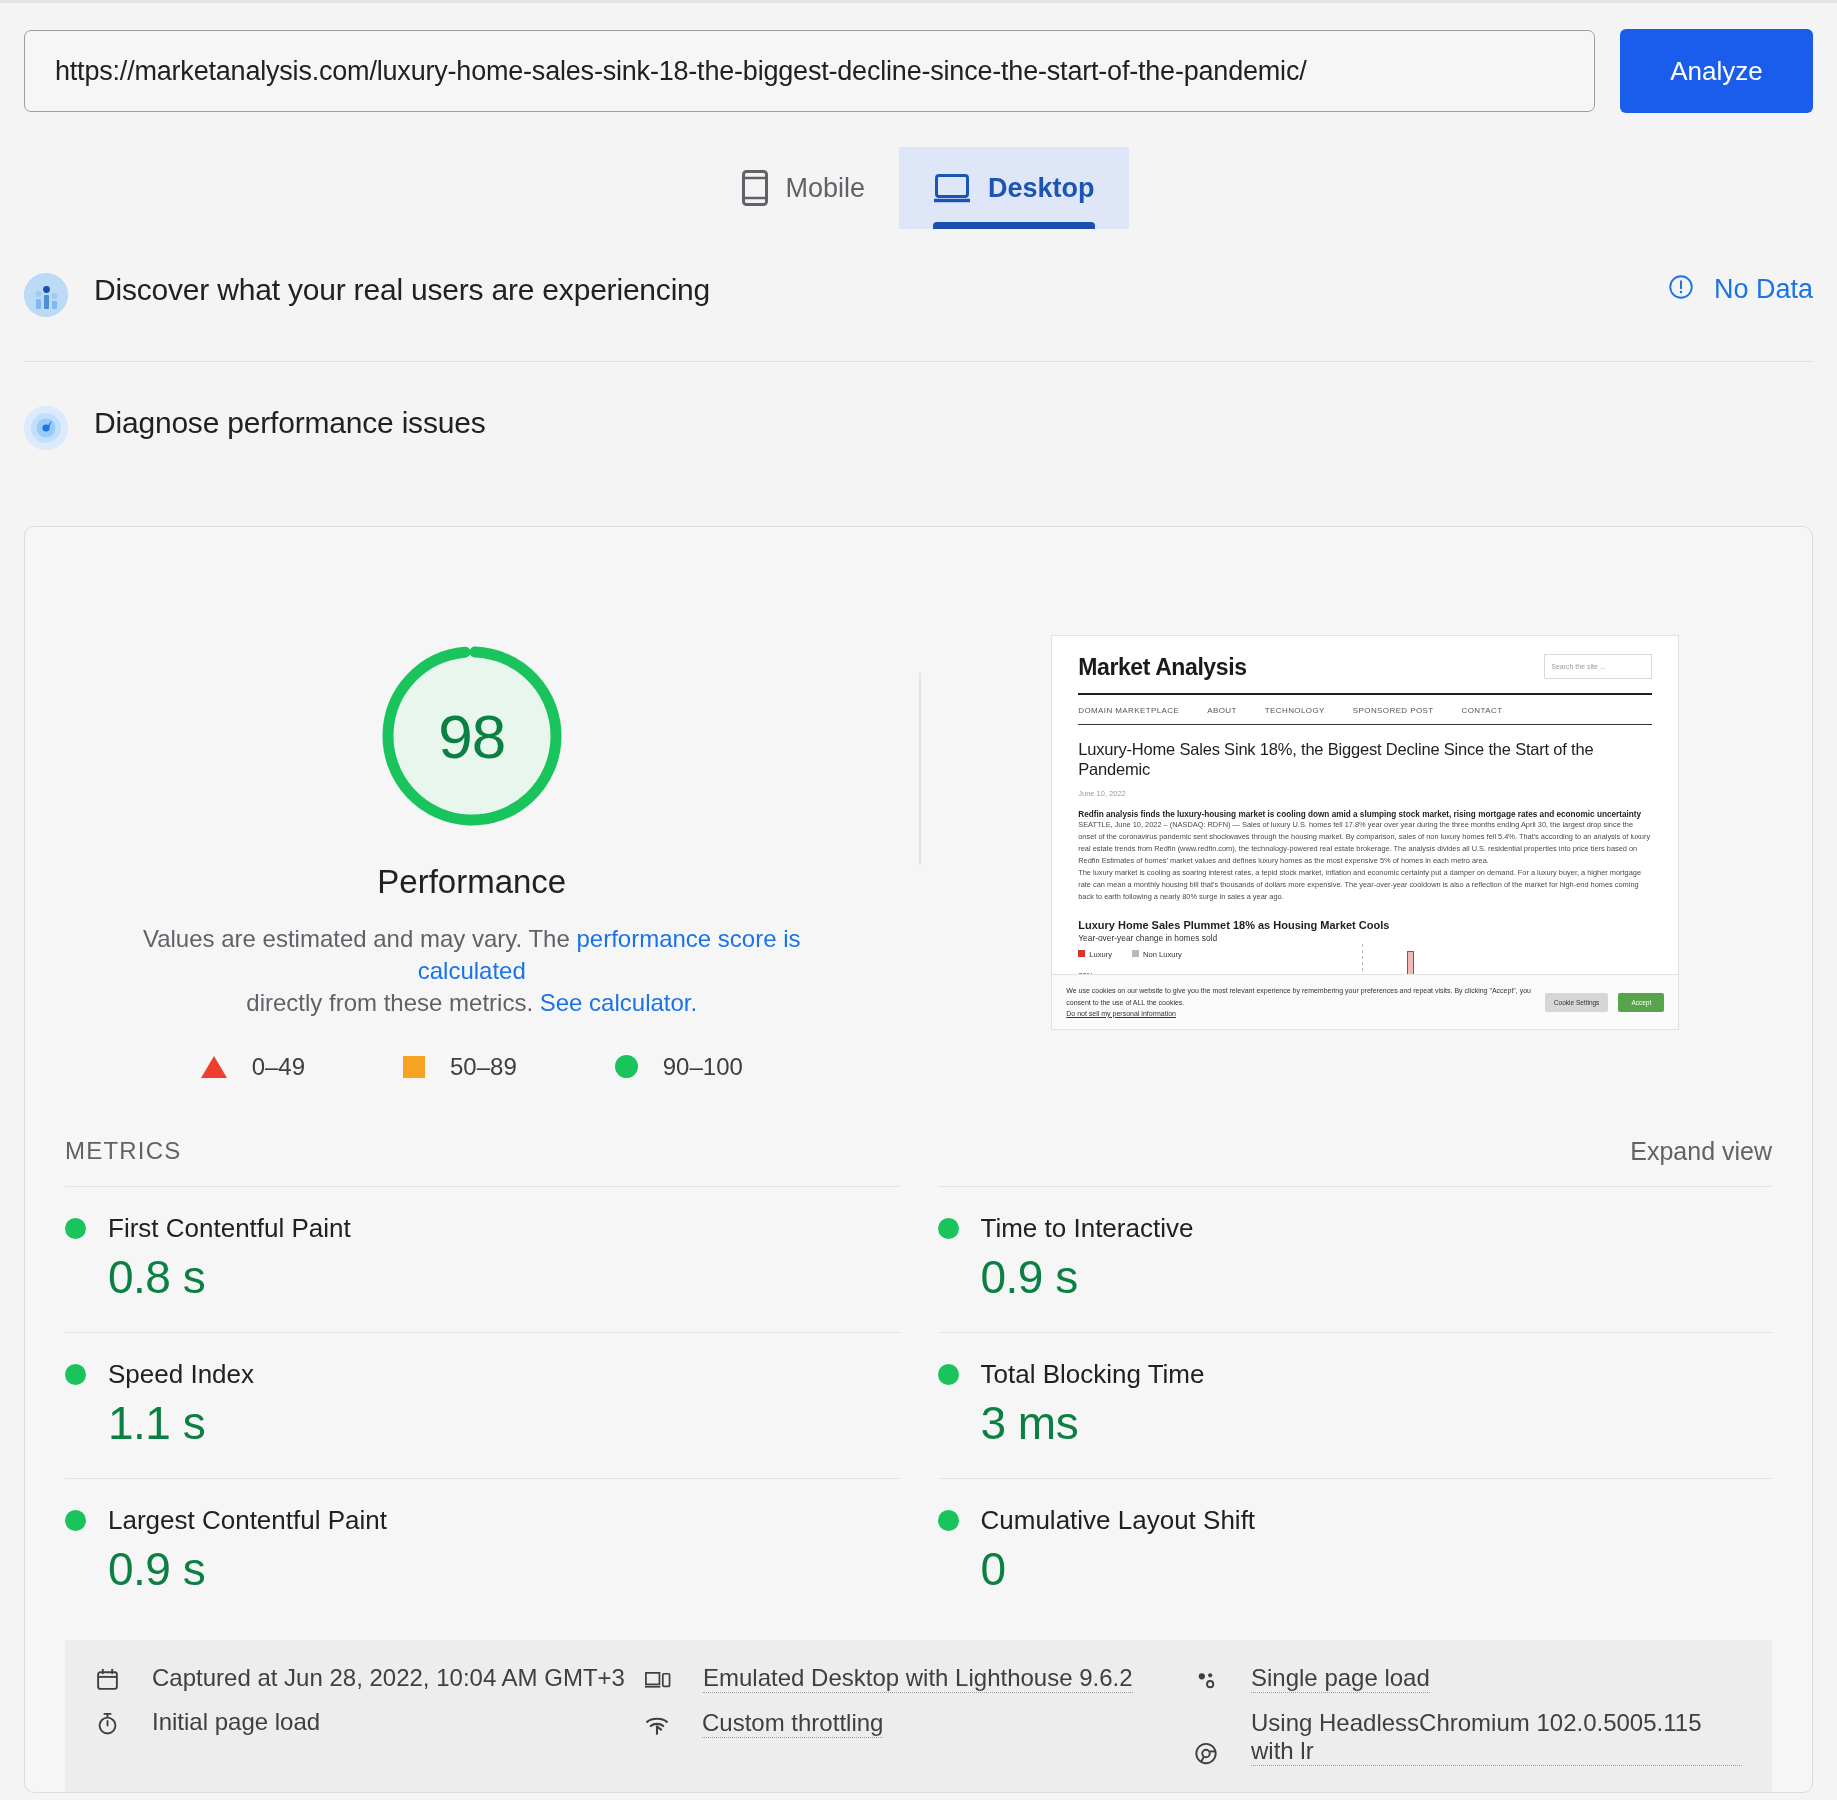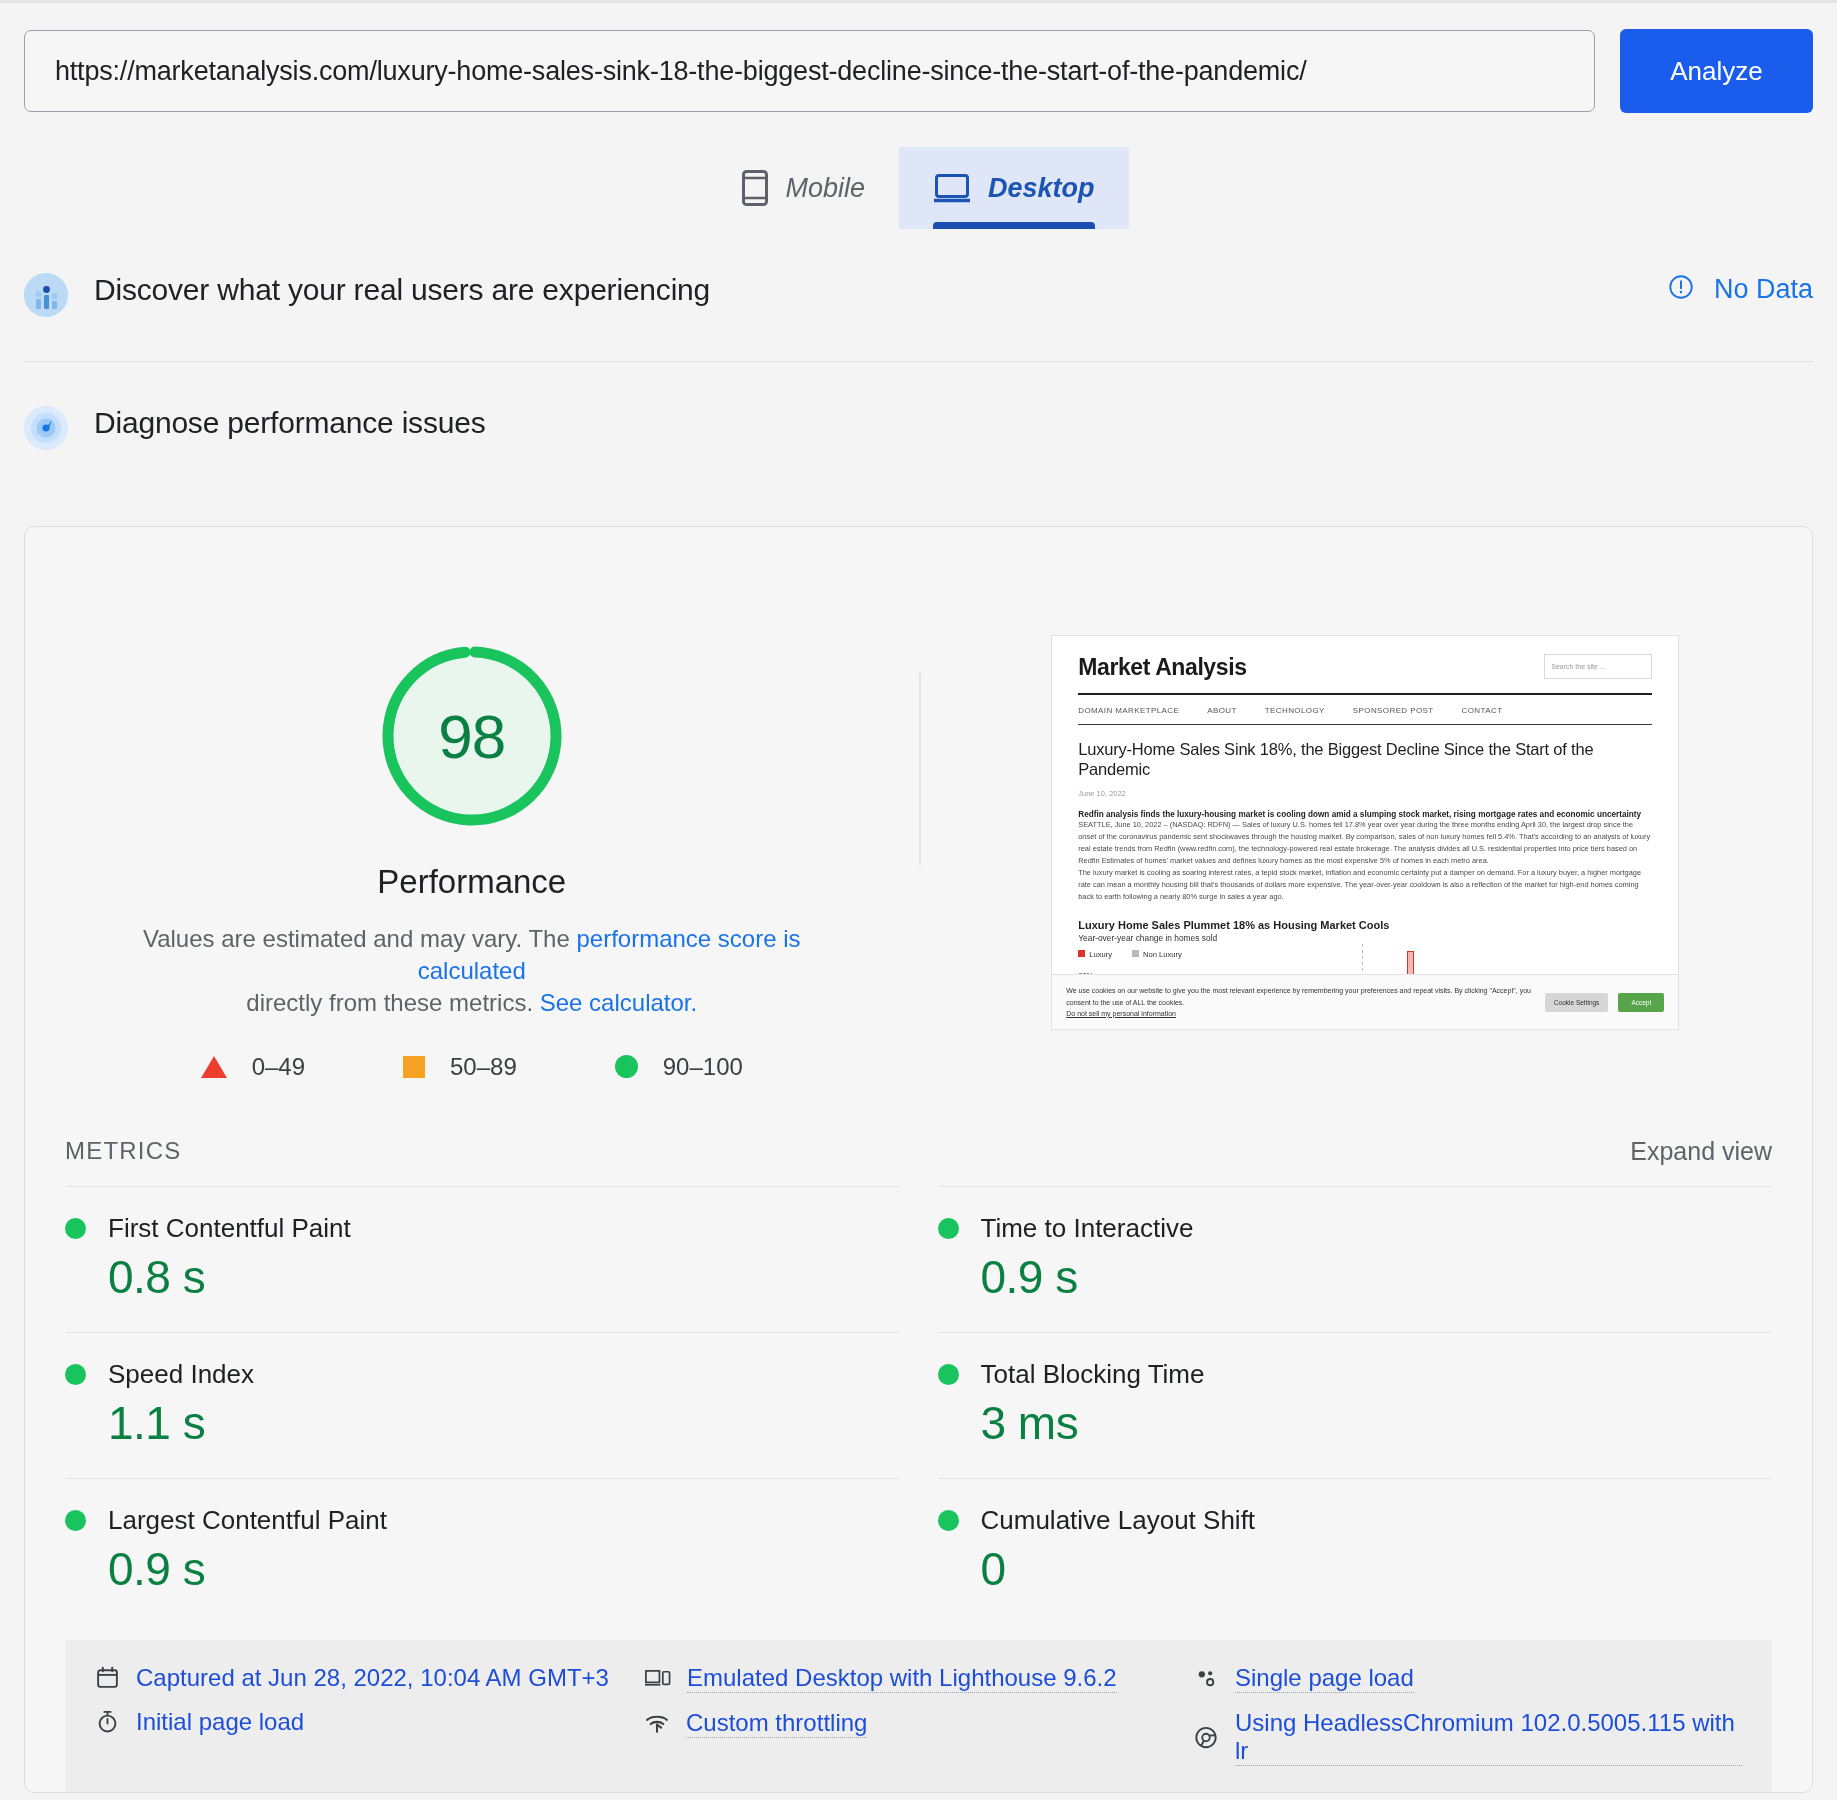--- a/index.html
+++ b/index.html
@@ -66,21 +66,20 @@
   .tab {
     display: flex;
     align-items: center;
     gap: 17px;
     padding: 0 34px;
     height: 82px;
     font-size: 27px;
     color: #5f6368;
     cursor: pointer;
     position: relative;
-    font-style: italic;
   }
   .tab.active {
     background: #dfe6f7;
     color: #1b54b3;
     font-weight: bold;
   }
   .tab.active .tab-underline {
     position: absolute;
     bottom: 0;
     left: 34px;
@@ -296,21 +295,21 @@
 
   
   .footer {
     margin: 16px 40px 0 40px;
     background: #ededed;
     display: flex;
     padding: 24px 30px 26px 30px;
     gap: 0;
   }
   .foot-col { flex: 1; display: flex; flex-direction: column; gap: 16px; }
-  .foot-item { display: flex; align-items: center; gap: 16px; font-size: 24px; color: #1d4ed8; }
+  .foot-item { display: flex; align-items: flex-end; gap: 32px; font-size: 24px; color: #404040; }
   .foot-item .lnk { border-bottom: 1px dotted #9aa0a6; cursor: pointer; }
   .foot-item svg { display: block; flex: 0 0 auto; }
 </style>
 </head>
 <body>
 
 <div class="page">
 
   <div class="url-row">
     <div class="url-input" title="Enter a web page URL">https://marketanalysis.com/luxury-home-sales-sink-18-the-biggest-decline-since-the-start-of-the-pandemic/</div>

